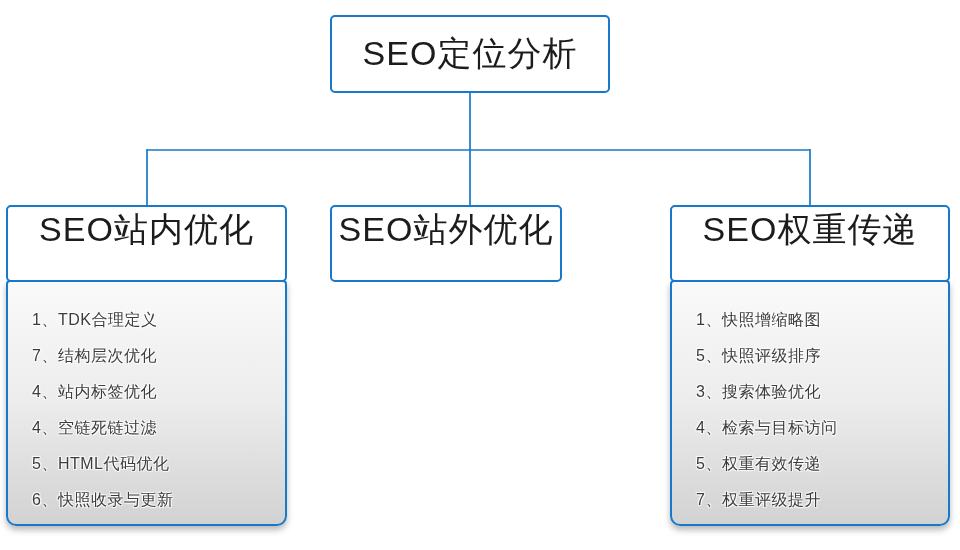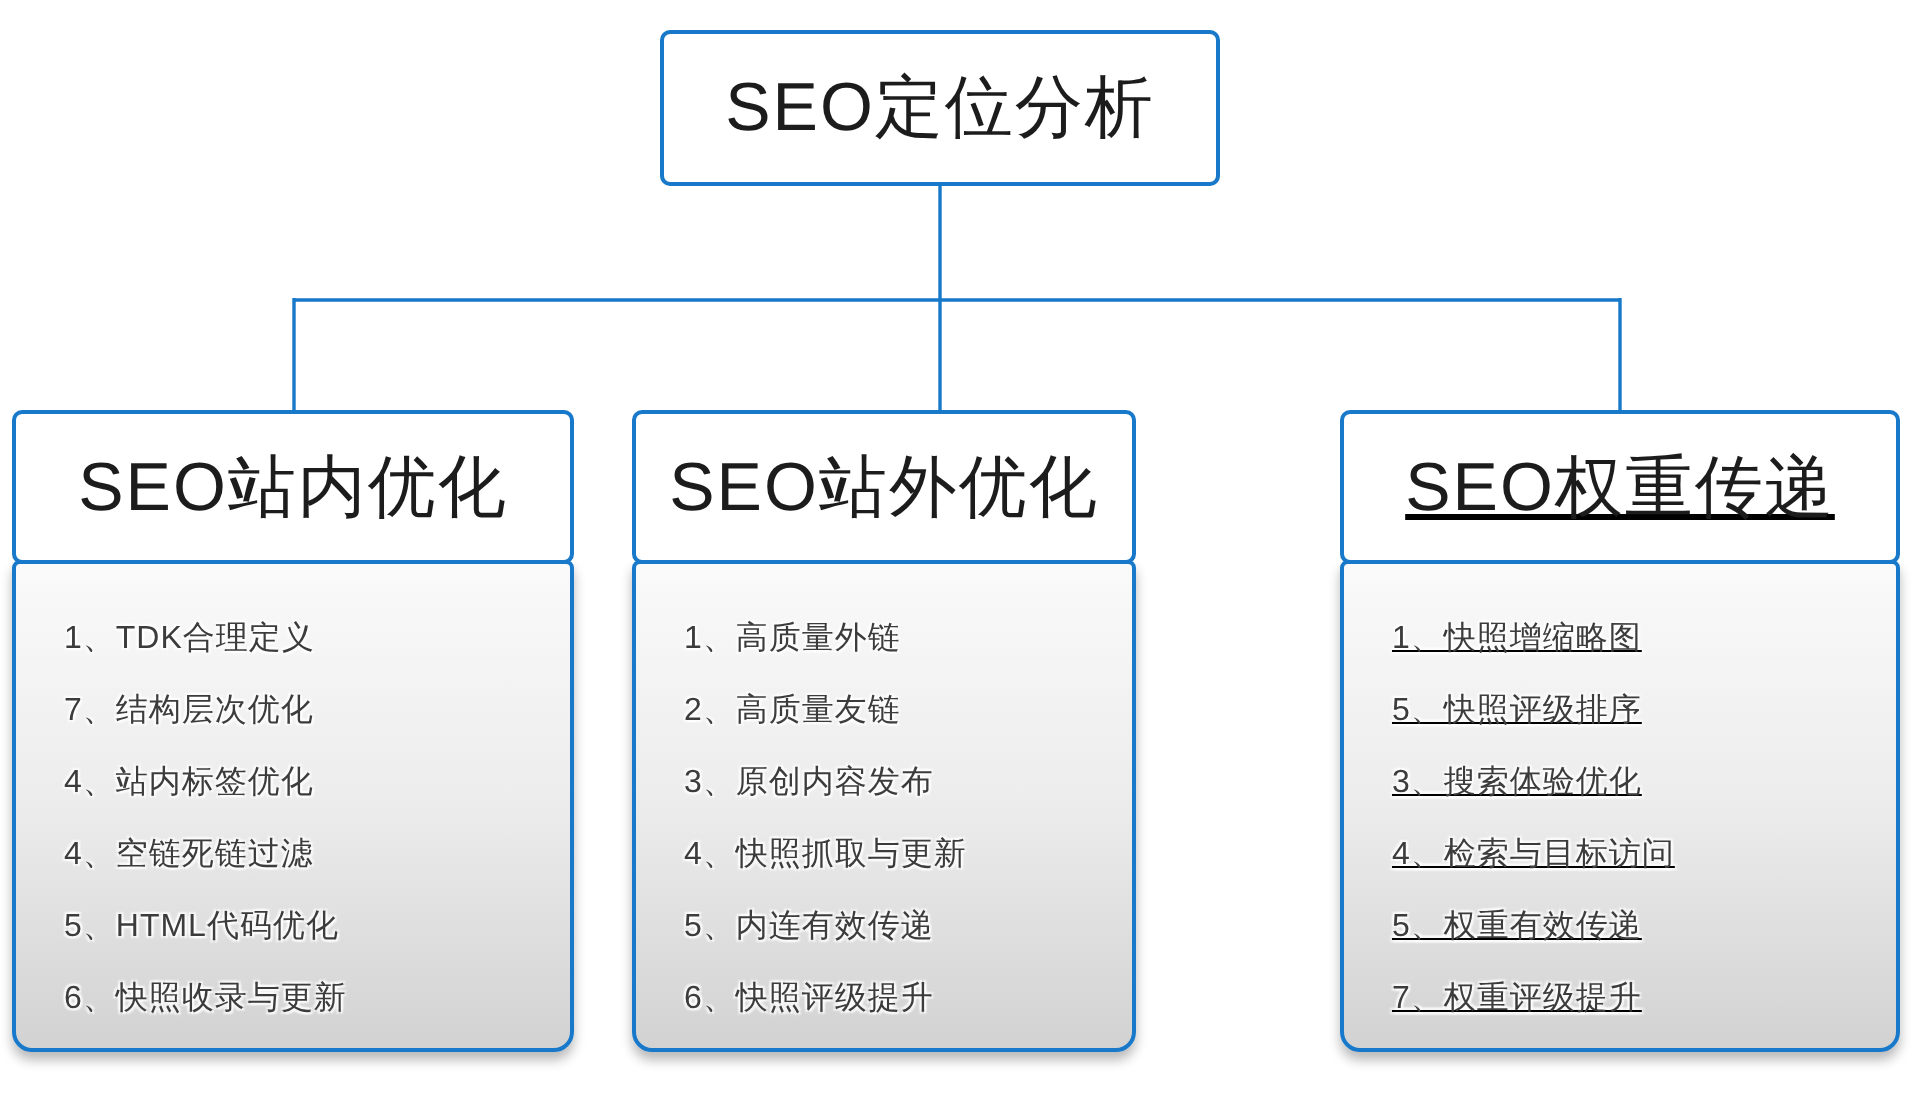--- a/index.html
+++ b/index.html
@@ -19,26 +19,26 @@
   .connectors{position:absolute;left:0;top:0;width:960px;height:550px;pointer-events:none;}
   .connectors line{stroke:var(--accent);stroke-width:1.7;}
   .root-node{
     position:absolute;left:330px;top:15px;width:280px;height:78px;box-sizing:border-box;
     background:#ffffff;border:2px solid var(--accent);border-radius:5px;
     display:flex;align-items:center;justify-content:center;
     font-size:34px;color:var(--title-text);letter-spacing:1px;white-space:nowrap;
   }
   .column{position:absolute;top:205px;}
   .col-0{left:6px;width:281px;}
-  .col-1{left:316px;width:252px;}
-  .col-2{left:670px;width:280px;text-decoration:underline;}
+  .col-1{left:330px;width:232px;}
+  .col-2{left:670px;width:280px;}
   .node-header{
     height:77px;box-sizing:border-box;background:#ffffff;
     border:2px solid var(--accent);border-radius:5px;
-    display:flex;align-items:center;justify-content:center;
+    display:flex;justify-content:center;
     font-size:34px;color:var(--title-text);letter-spacing:1px;white-space:nowrap;
     position:relative;z-index:2;
   }
   .node-body{
     margin-top:-2px;height:246px;box-sizing:border-box;
     border:2px solid var(--accent);border-radius:4px 4px 10px 10px;
     background:linear-gradient(180deg,var(--grad-top) 0%,var(--grad-mid) 50%,var(--grad-bottom) 100%);
     box-shadow:0 4px 6px rgba(0,0,0,0.28);
     padding:20px 8px 0 24px;
     position:relative;z-index:1;
@@ -79,28 +79,20 @@
       <div class="item">4、空链死链过滤</div>
       <div class="item">5、HTML代码优化</div>
       <div class="item">6、快照收录与更新</div>
     </div>
   </div>
 
   <div class="column col-1">
     <div class="node-header">
       <span>SEO站外优化</span>
     </div>
-    <div class="node-body">
-      <div class="item">1、高质量外链</div>
-      <div class="item">2、高质量友链</div>
-      <div class="item">3、原创内容发布</div>
-      <div class="item">4、快照抓取与更新</div>
-      <div class="item">5、内连有效传递</div>
-      <div class="item">6、快照评级提升</div>
-    </div>
   </div>
 
   <div class="column col-2">
     <div class="node-header">
       <span>SEO权重传递</span>
     </div>
     <div class="node-body">
       <div class="item">1、快照增缩略图</div>
       <div class="item">5、快照评级排序</div>
       <div class="item">3、搜索体验优化</div>

